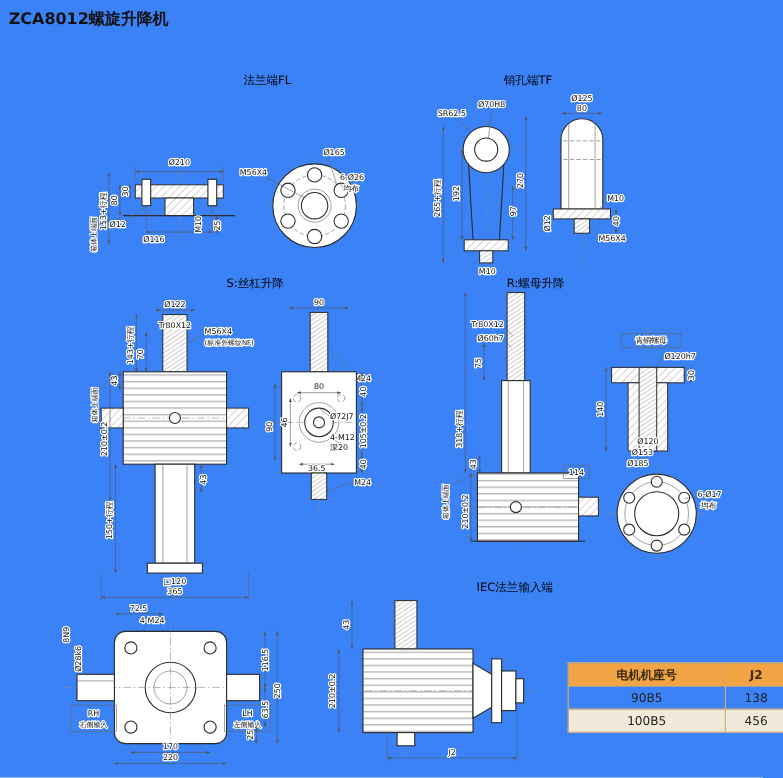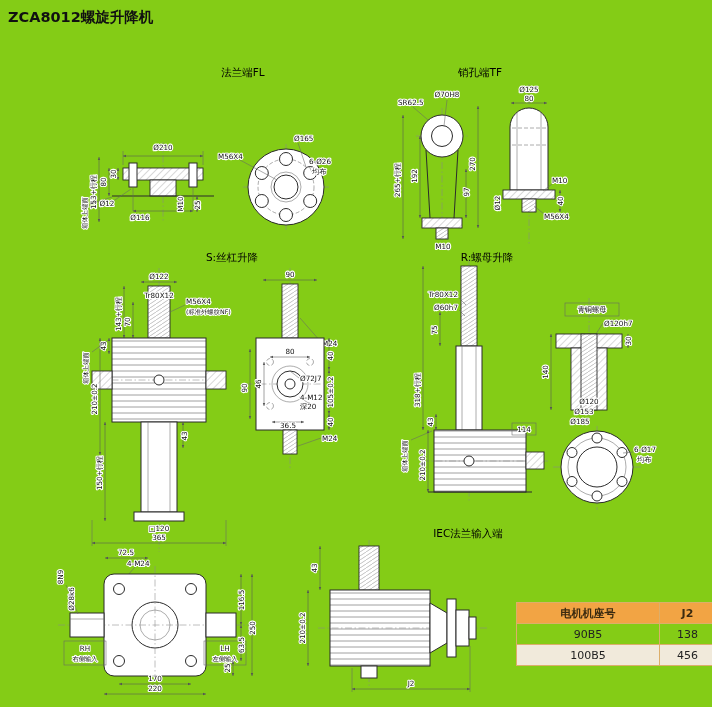--- a/index.html
+++ b/index.html
@@ -1,16 +1,16 @@
 <!DOCTYPE html>
 <html><head>
 <meta charset="utf-8">
 <style>
   html,body { margin:0; padding:0; background:#fff; }
-  .page { position:relative; width:712px; height:707px; background:#84cc16; overflow:hidden;
+  .page { position:relative; width:712px; height:707px; background:#3b82f6; overflow:hidden;
           font-family:"DejaVu Sans","Liberation Sans",sans-serif; }
   .title { position:absolute; left:8px; top:8px; font-size:14.5px; font-weight:bold; color:#111; }
   svg { position:absolute; left:0; top:0; }
   .ln    { stroke:#2b2b2b; stroke-width:1; fill:none; }
   .fillw { fill:#fff; stroke:#2b2b2b; stroke-width:1; }
   .hfill { fill:url(#hatch); stroke:#2b2b2b; stroke-width:0.9; }
   .ffill { fill:url(#fins); stroke:#2b2b2b; stroke-width:1; }
   .tfill { fill:url(#thread); stroke:#2b2b2b; stroke-width:0.9; }
   .thin  { stroke:#666; stroke-width:0.55; fill:none; }
   .dash  { stroke:#666; stroke-width:0.55; fill:none; stroke-dasharray:4 2; }

